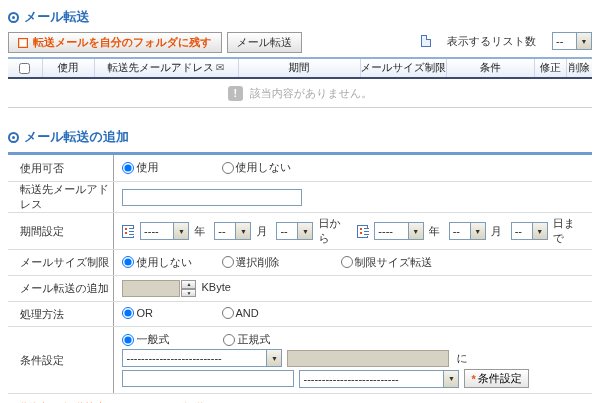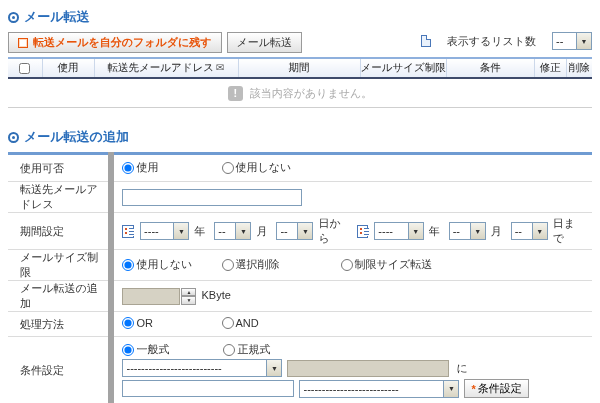--- a/index.html
+++ b/index.html
@@ -51,21 +51,21 @@
     height:29px; border-bottom:1px solid #cfcfcf; }
   .excl-icon { width:15px; height:15px; border-radius:3px; background:#bcbcbc; color:#fff;
     font-size:11px; font-weight:bold; display:flex; align-items:center; justify-content:center; }
   .empty-text { font-size:11px; color:#a9a9a9; }
 
   .gap { height:18px; }
 
   
   table.form { width:100%; border-collapse:collapse; border-top:3px solid #6f9bd2; }
   table.form td { border-bottom:1px solid #dcdcdc; font-size:11px; vertical-align:middle; }
-  td.flabel { width:140px; padding-left:12px; border-right:6px solid #a3a3a3; color:#333; }
+  td.flabel { width:140px; padding-left:12px; border-right:1px solid #a3a3a3; color:#333; }
   td.ffield { padding:3px 4px 3px 8px; }
   .radio-opt { display:inline-flex; align-items:center; gap:2px; margin-right:8px; }
   .radio-opt input { width:12px; height:12px; margin:0; }
   .w90 { width:88px; } .w110 { width:108px; }
   input.txt { height:17px; border:1px solid #7f9db9; background:#fff; font-size:11px;
     padding:0 3px; width:180px; }
   input.txt-dis { background:#d6d2c4; border:1px solid #a9a494; }
   .cal-icon { display:inline-block; width:13px; height:13px; border:1px solid #4a77b8;
     background:#fff; vertical-align:middle; margin-right:3px; position:relative; }
   .cal-icon::before { content:""; position:absolute; left:2px; top:2px; width:2px; height:8px;

